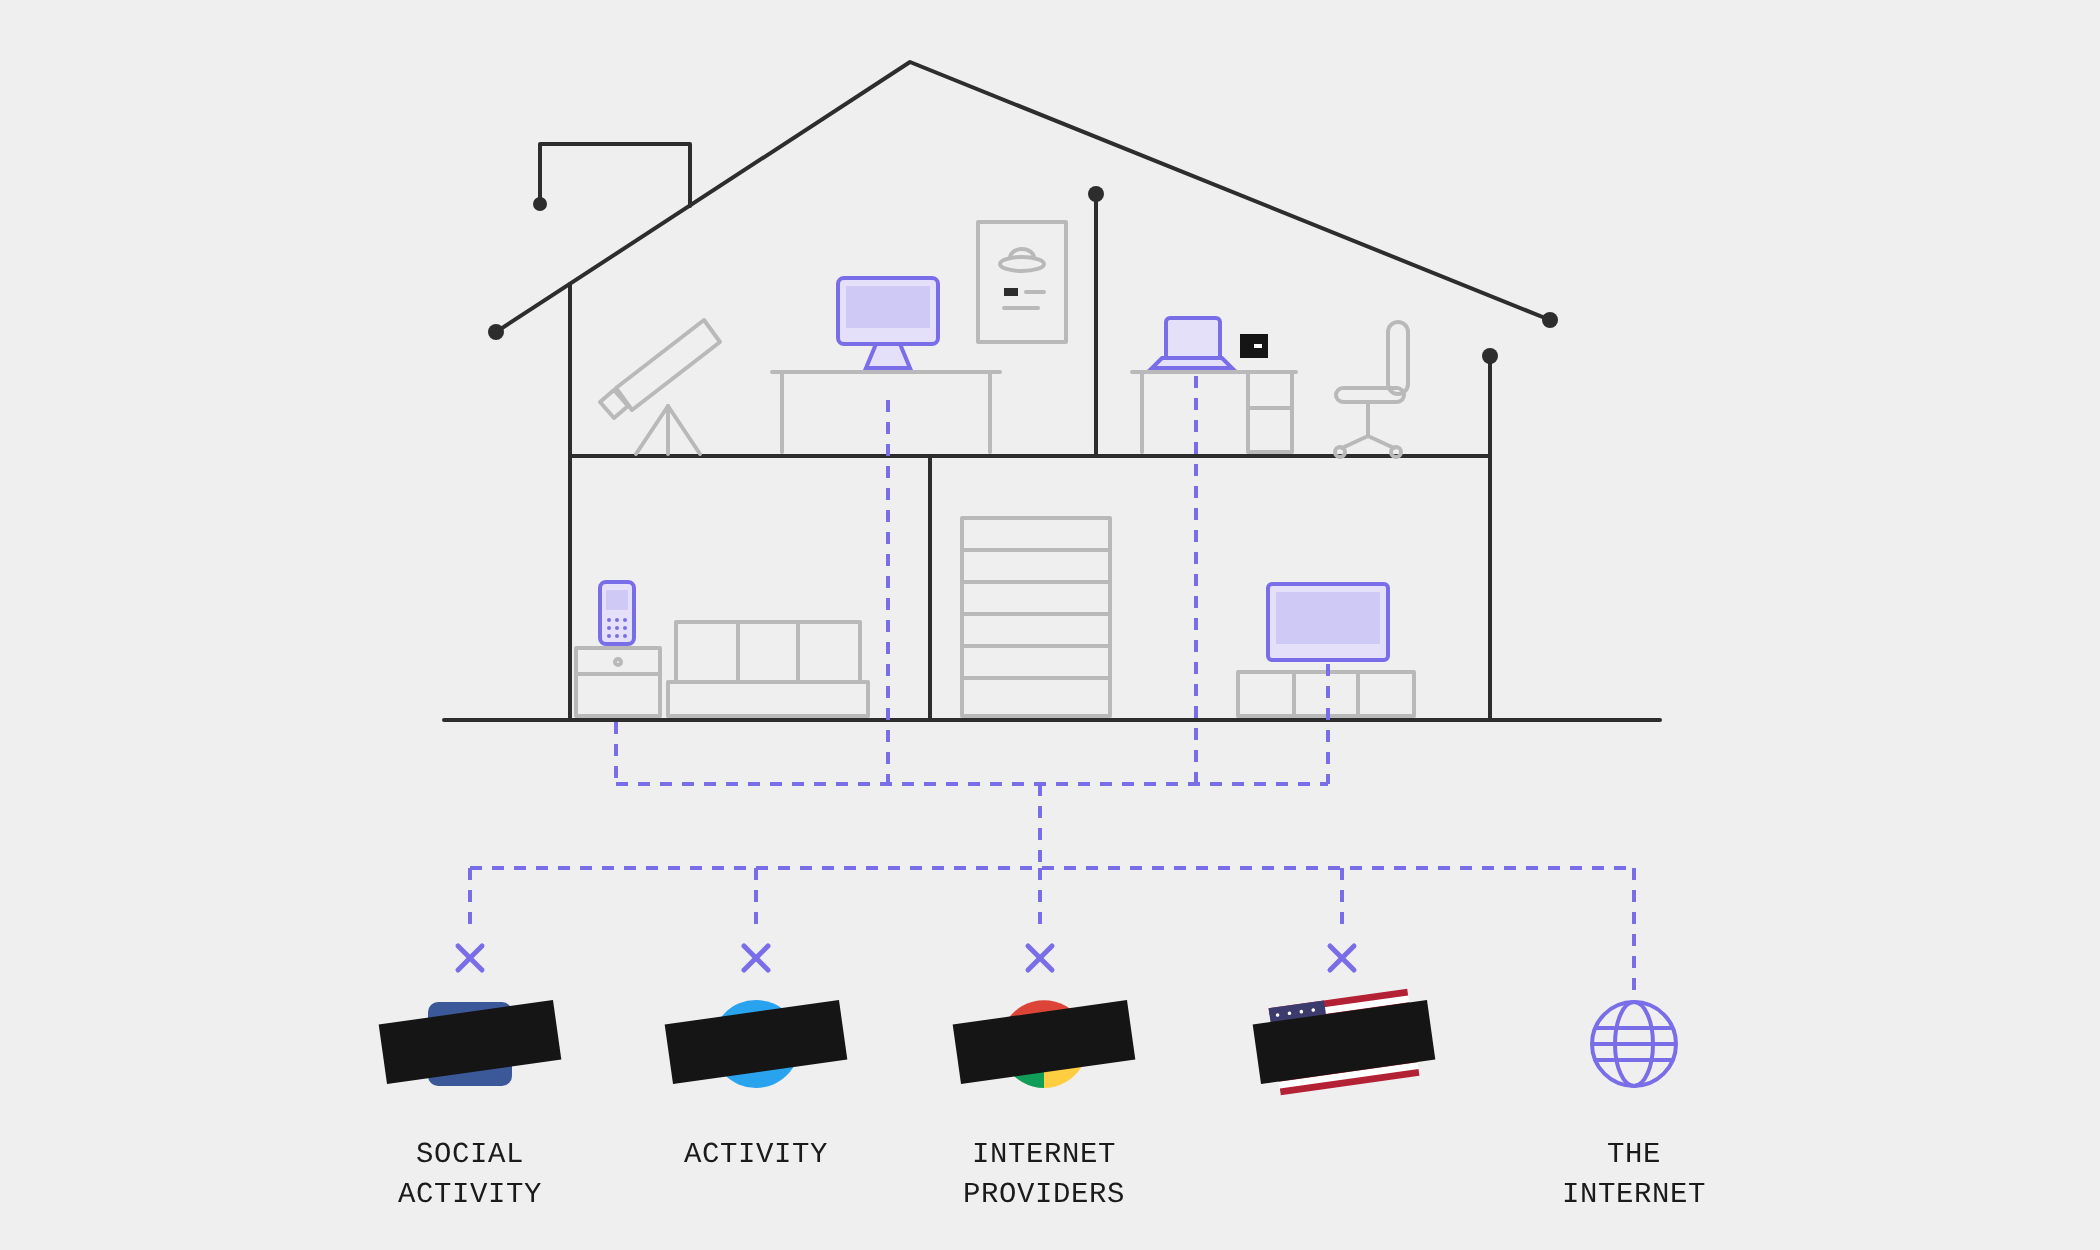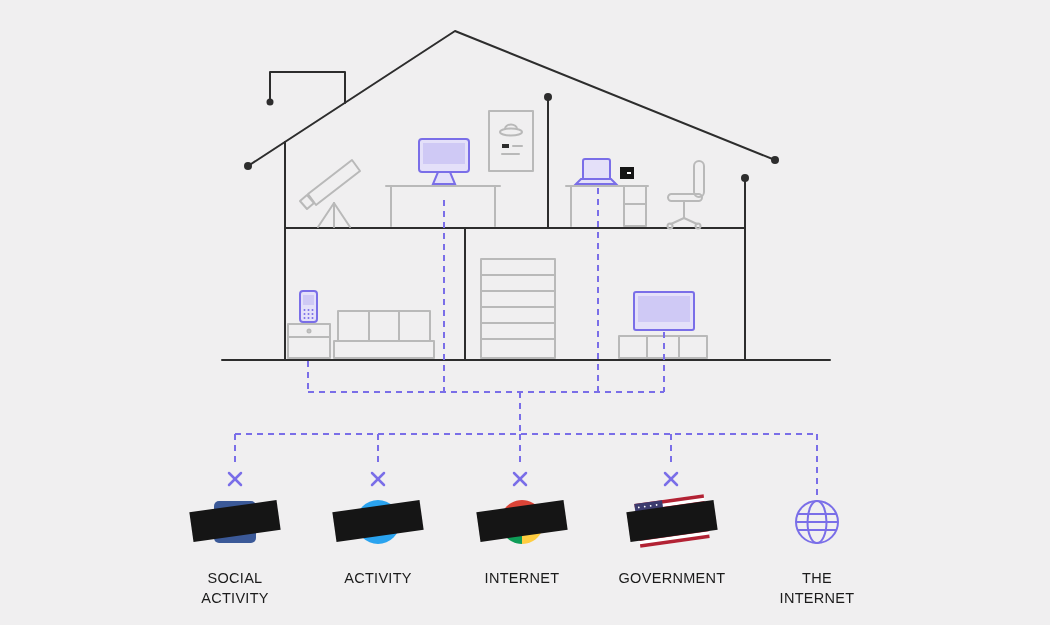--- a/index.html
+++ b/index.html
@@ -4,20 +4,21 @@
 <style>
   html, body { margin: 0; padding: 0; }
   body { font-family: "Liberation Sans", sans-serif; }
 
   .stage {
     position: relative;
     width: 1050px;
     height: 625px;
     background: var(--background, #f0eff0);
     overflow: hidden;
+    font-family: Liberation Mono, monospace;
   }
 
   svg { position: absolute; top: 0; left: 0; }
 
   
   .outline { stroke: var(--house, #2d2d2d); stroke-width: 2; fill: none;
              stroke-linecap: round; stroke-linejoin: round; }
   .dot     { fill: var(--house, #2d2d2d); }
 
   
@@ -276,23 +277,23 @@
   <div class="labels">
     <div class="endpoint-label" style="left:140px">
       <div>SOCIAL</div>
       <div>ACTIVITY</div>
     </div>
     <div class="endpoint-label" style="left:283px">
       <div>ACTIVITY</div>
     </div>
     <div class="endpoint-label" style="left:427px">
       <div>INTERNET</div>
+      <div>PROVIDERS</div>
     </div>
     <div class="endpoint-label" style="left:577px">
-      <div>GOVERNMENT</div>
     </div>
     <div class="endpoint-label" style="left:722px">
       <div>THE</div>
       <div>INTERNET</div>
     </div>
   </div>
 
 </div>
 
 </body></html>

